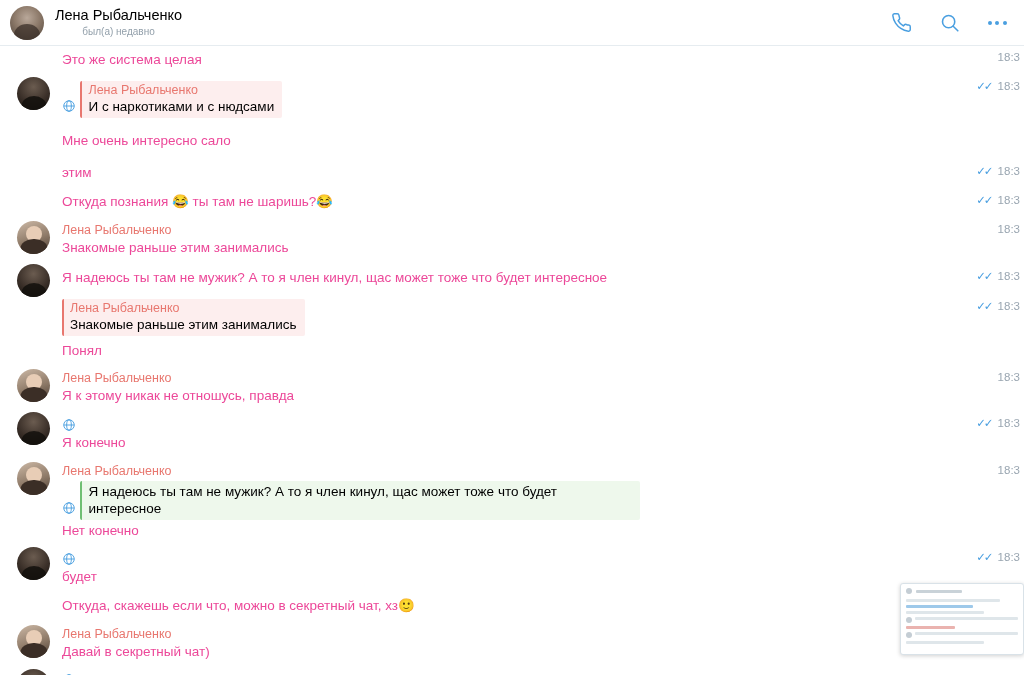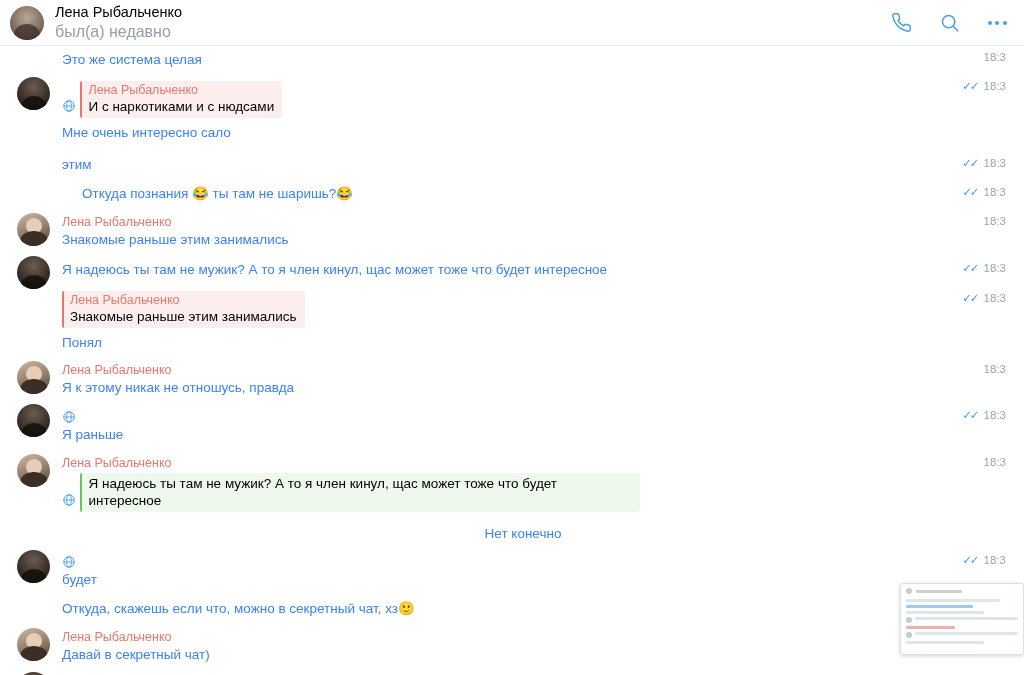--- a/index.html
+++ b/index.html
@@ -52,23 +52,24 @@
     flex-direction: column;
     justify-content: center;
     line-height: 1.15;
   }
   .header-title {
     font-size: 14.5px;
     color: #000000;
     font-weight: 500;
   }
   .header-sub {
-    font-size: 16px;
+    font-size: 10px;
     color: #93a0ab;
     margin-top: 2px;
+    text-align: center;
   }
   .header-actions {
     margin-left: auto;
     display: flex;
     align-items: center;
     gap: 26px;
   }
   .hicon {
     width: 22px; height: 22px;
     color: #4a9fe0;
@@ -142,34 +143,34 @@
     flex: 1 1 auto;
     min-width: 0;
   }
   .sender {
     font-size: 12.5px;
     color: #e8776f;
     margin-bottom: 2px;
   }
   .text {
     font-size: 13.5px;
-    color: #3b82f6;
+    color: #ec4899;
     line-height: 18px;
     word-wrap: break-word;
   }
   .globe {
     width: 14px; height: 14px;
     display: inline-block;
     vertical-align: middle;
     margin-bottom: 2px;
   }
   .globe svg { display:block; }
   .time {
     position: absolute;
-    right: 18px;
+    right: 4px;
     top: 2px;
     font-size: 11.5px;
     color: #9aa6b1;
     white-space: nowrap;
     text-align: center;
   }
   .time .checks {
     color: #4a9fe0;
     margin-right: 3px;
     font-size: 11.5px;
@@ -289,39 +290,39 @@
           <svg width="14" height="14" viewBox="0 0 24 24" fill="none" stroke="#4a9fe0" stroke-width="1.6">
             <circle cx="12" cy="12" r="9"></circle>
               <ellipse cx="12" cy="12" rx="4" ry="9"></ellipse>
               <line x1="3" y1="12" x2="21" y2="12"></line>
           </svg>
         </span>
         <div class="quote" style="margin-top:2px;">
           <div class="quote-sender">Лена Рыбальченко</div>
           <div class="quote-text">И с наркотиками и с нюдсами</div>
         </div>
-        <div class="text" style="margin-top:6px;">Мне очень интересно сало</div>
+        <div class="text" style="margin-top:14px;">Мне очень интересно сало</div>
       </div>
       <div class="time" style="top:8px;">
         <span class="checks">✓✓</span>
         <span>18:3</span>
       </div>
     </div>
 
     <div class="row" style="padding-top:12px;">
       <div class="msgcol">
         <div class="text">этим</div>
       </div>
       <div class="time" style="top:12px;">
         <span class="checks">✓✓</span>
         <span>18:3</span>
       </div>
     </div>
 
-    <div class="row" style="padding-top:9px;margin-left:20px;">
+    <div class="row" style="padding-top:9px;">
       <div class="msgcol">
         <div class="text">Откуда познания 😂 ты там не шаришь?😂</div>
       </div>
       <div class="time" style="top:9px;">
         <span class="checks">✓✓</span>
         <span>18:3</span>
       </div>
     </div>
 
     <div class="row" style="padding-top:10px;">
@@ -374,21 +375,21 @@
     <div class="row" style="padding-top:9px;">
       <div class="av dark" style="top:5px;"></div>
       <div class="msgcol">
         <span class="globe">
           <svg width="14" height="14" viewBox="0 0 24 24" fill="none" stroke="#4a9fe0" stroke-width="1.6">
             <circle cx="12" cy="12" r="9"></circle>
               <ellipse cx="12" cy="12" rx="4" ry="9"></ellipse>
               <line x1="3" y1="12" x2="21" y2="12"></line>
           </svg>
         </span>
-        <div class="text">Я раньше</div>
+        <div class="text">Я конечно</div>
       </div>
       <div class="time" style="top:9px;">
         <span class="checks">✓✓</span>
         <span>18:3</span>
       </div>
     </div>
 
     <div class="row" style="padding-top:10px;">
       <div class="av girl" style="top:8px;"></div>
       <div class="msgcol">
@@ -396,21 +397,21 @@
         <span class="globe">
           <svg width="14" height="14" viewBox="0 0 24 24" fill="none" stroke="#4a9fe0" stroke-width="1.6">
             <circle cx="12" cy="12" r="9"></circle>
               <ellipse cx="12" cy="12" rx="4" ry="9"></ellipse>
               <line x1="3" y1="12" x2="21" y2="12"></line>
           </svg>
         </span>
         <div class="quote green" style="margin-top:1px;">
           <div class="quote-text">Я надеюсь ты там не мужик? А то я член кинул, щас может тоже что будет интересное</div>
         </div>
-        <div class="text" style="margin-top:13px;text-align:center;">Нет конечно</div>
+        <div class="text" style="margin-top:2px;">Нет конечно</div>
       </div>
       <div class="time" style="top:10px;">
         <span>18:3</span>
       </div>
     </div>
 
     <div class="row" style="padding-top:8px;">
       <div class="av dark" style="top:5px;"></div>
       <div class="msgcol">
         <span class="globe">

